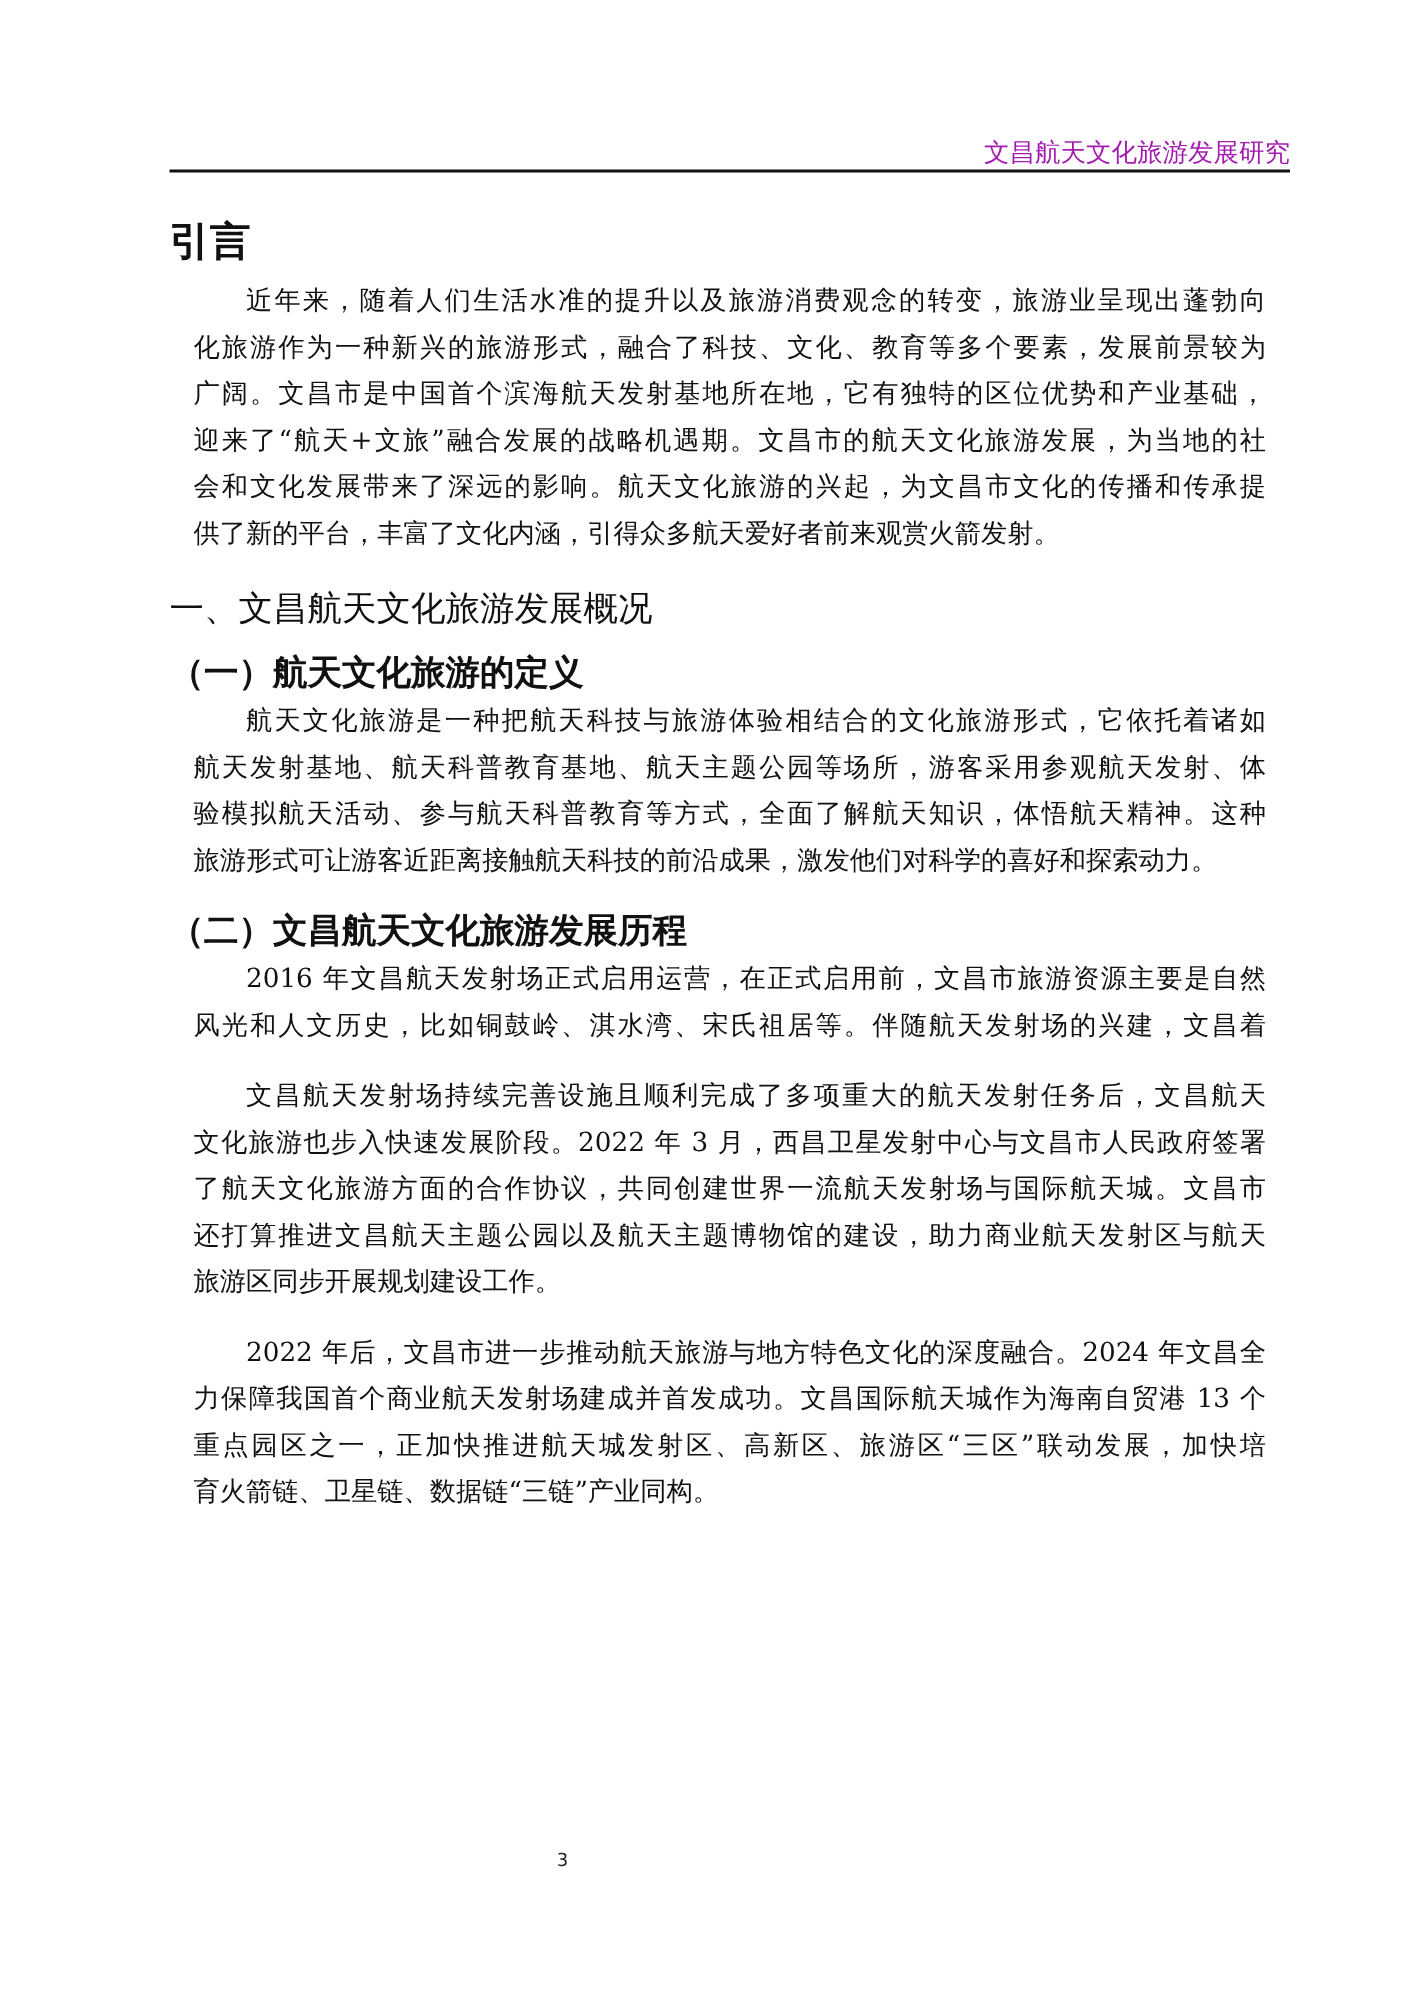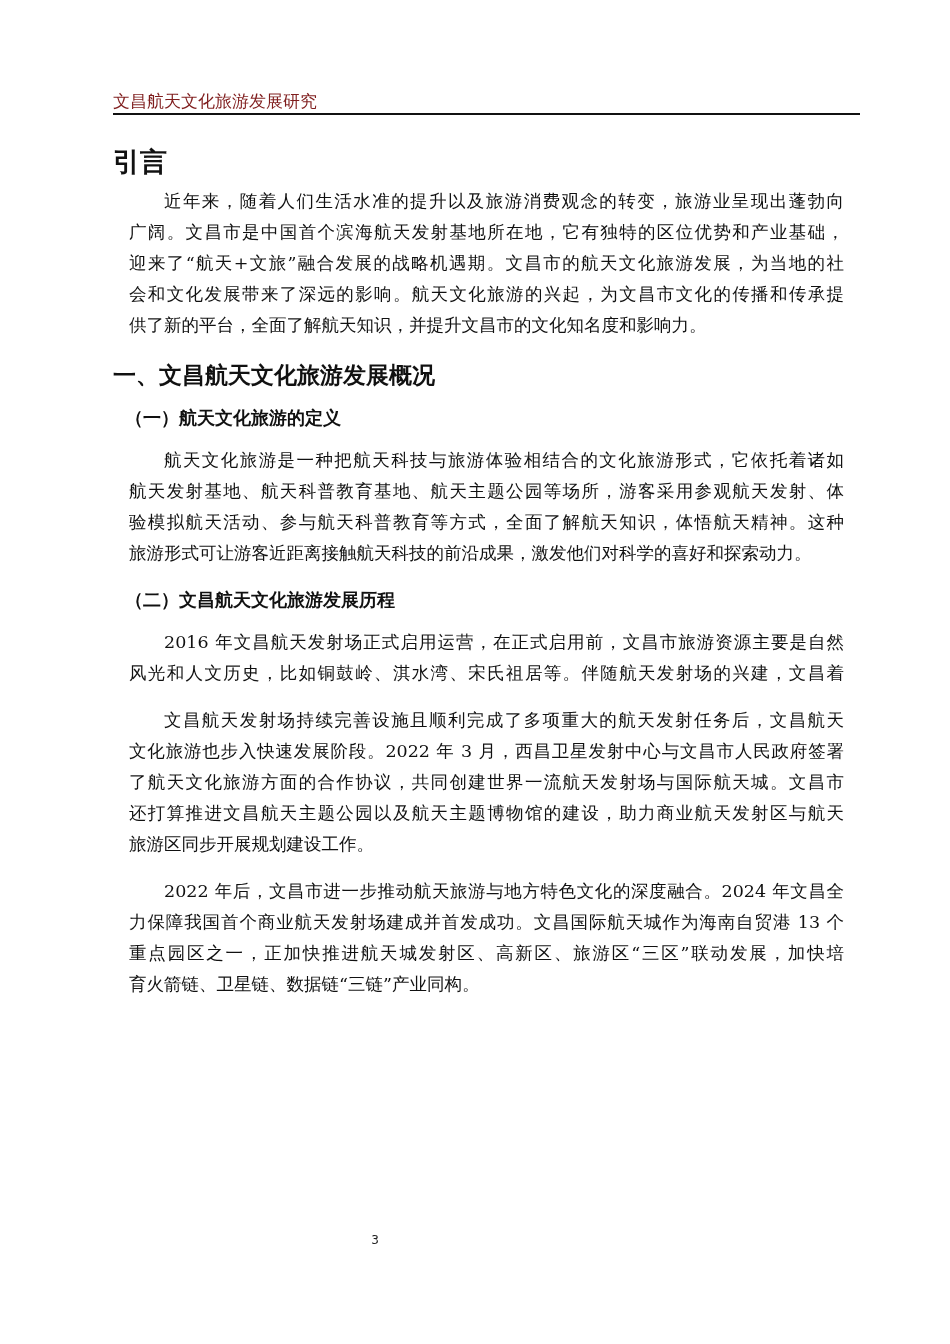--- a/index.html
+++ b/index.html
@@ -20,24 +20,24 @@
     left: 0; top: 0;
     width: 950px;
     height: 1344px;
     background: #ffffff;
   }
   .running-header {
     position: absolute;
     left: 113px;
     top: 90px;
     width: 747px;
-    text-align: left;
+    text-align: right;
     font-size: 17px;
     letter-spacing: 0px;
-    color: #7f1d1d;
+    color: #a21caf;
   }
   .header-rule {
     position: absolute;
     left: 113px;
     top: 113px;
     width: 747px;
     height: 0;
     border-top: 2px solid #111;
   }
   .content {
@@ -49,31 +49,31 @@
   .h-intro {
     font-family: "DejaVu Sans", "Liberation Sans", sans-serif;
     font-weight: bold;
     font-size: 27px;
     line-height: 44px;
     height: 44px;
     margin: 0;
   }
   .h1 {
     font-family: "DejaVu Sans", "Liberation Sans", sans-serif;
-    font-weight: bold;
+    font-weight: normal;
     font-size: 23px;
     line-height: 36px;
     margin: 0;
   }
   .h2 {
     font-family: "DejaVu Sans", "Liberation Sans", sans-serif;
     font-weight: bold;
-    font-size: 18px;
+    font-size: 23px;
     line-height: 30px;
-    margin: 12px;
+    margin: 0;
   }
   .para {
     margin: 16px;
   }
   .line {
     font-size: 17.5px;
     line-height: 31px;
     height: 31px;
     white-space: nowrap;
     text-align: justify;
@@ -103,24 +103,25 @@
 <div class="page">
 
   <div class="running-header">文昌航天文化旅游发展研究</div>
   <div class="header-rule"></div>
 
   <div class="content">
 
     <h1 class="h-intro">引言</h1>
     <div class="para" style="margin-top:2px;">
       <div class="line first">近年来，随着人们生活水准的提升以及旅游消费观念的转变，旅游业呈现出蓬勃向</div>
+      <div class="line">化旅游作为一种新兴的旅游形式，融合了科技、文化、教育等多个要素，发展前景较为</div>
       <div class="line">广阔。文昌市是中国首个滨海航天发射基地所在地，它有独特的区位优势和产业基础，</div>
       <div class="line">迎来了“航天+文旅”融合发展的战略机遇期。文昌市的航天文化旅游发展，为当地的社</div>
       <div class="line">会和文化发展带来了深远的影响。航天文化旅游的兴起，为文昌市文化的传播和传承提</div>
-      <div class="line last">供了新的平台，全面了解航天知识，并提升文昌市的文化知名度和影响力。</div>
+      <div class="line last">供了新的平台，丰富了文化内涵，引得众多航天爱好者前来观赏火箭发射。</div>
     </div>
 
     <h2 class="h1" style="margin-top:13px;">一、文昌航天文化旅游发展概况</h2>
 
     <h3 class="h2" style="margin-top:10px;">（一）航天文化旅游的定义</h3>
     <div class="para" style="margin-top:2px;">
       <div class="line first">航天文化旅游是一种把航天科技与旅游体验相结合的文化旅游形式，它依托着诸如</div>
       <div class="line">航天发射基地、航天科普教育基地、航天主题公园等场所，游客采用参观航天发射、体</div>
       <div class="line">验模拟航天活动、参与航天科普教育等方式，全面了解航天知识，体悟航天精神。这种</div>
       <div class="line last">旅游形式可让游客近距离接触航天科技的前沿成果，激发他们对科学的喜好和探索动力。</div>

